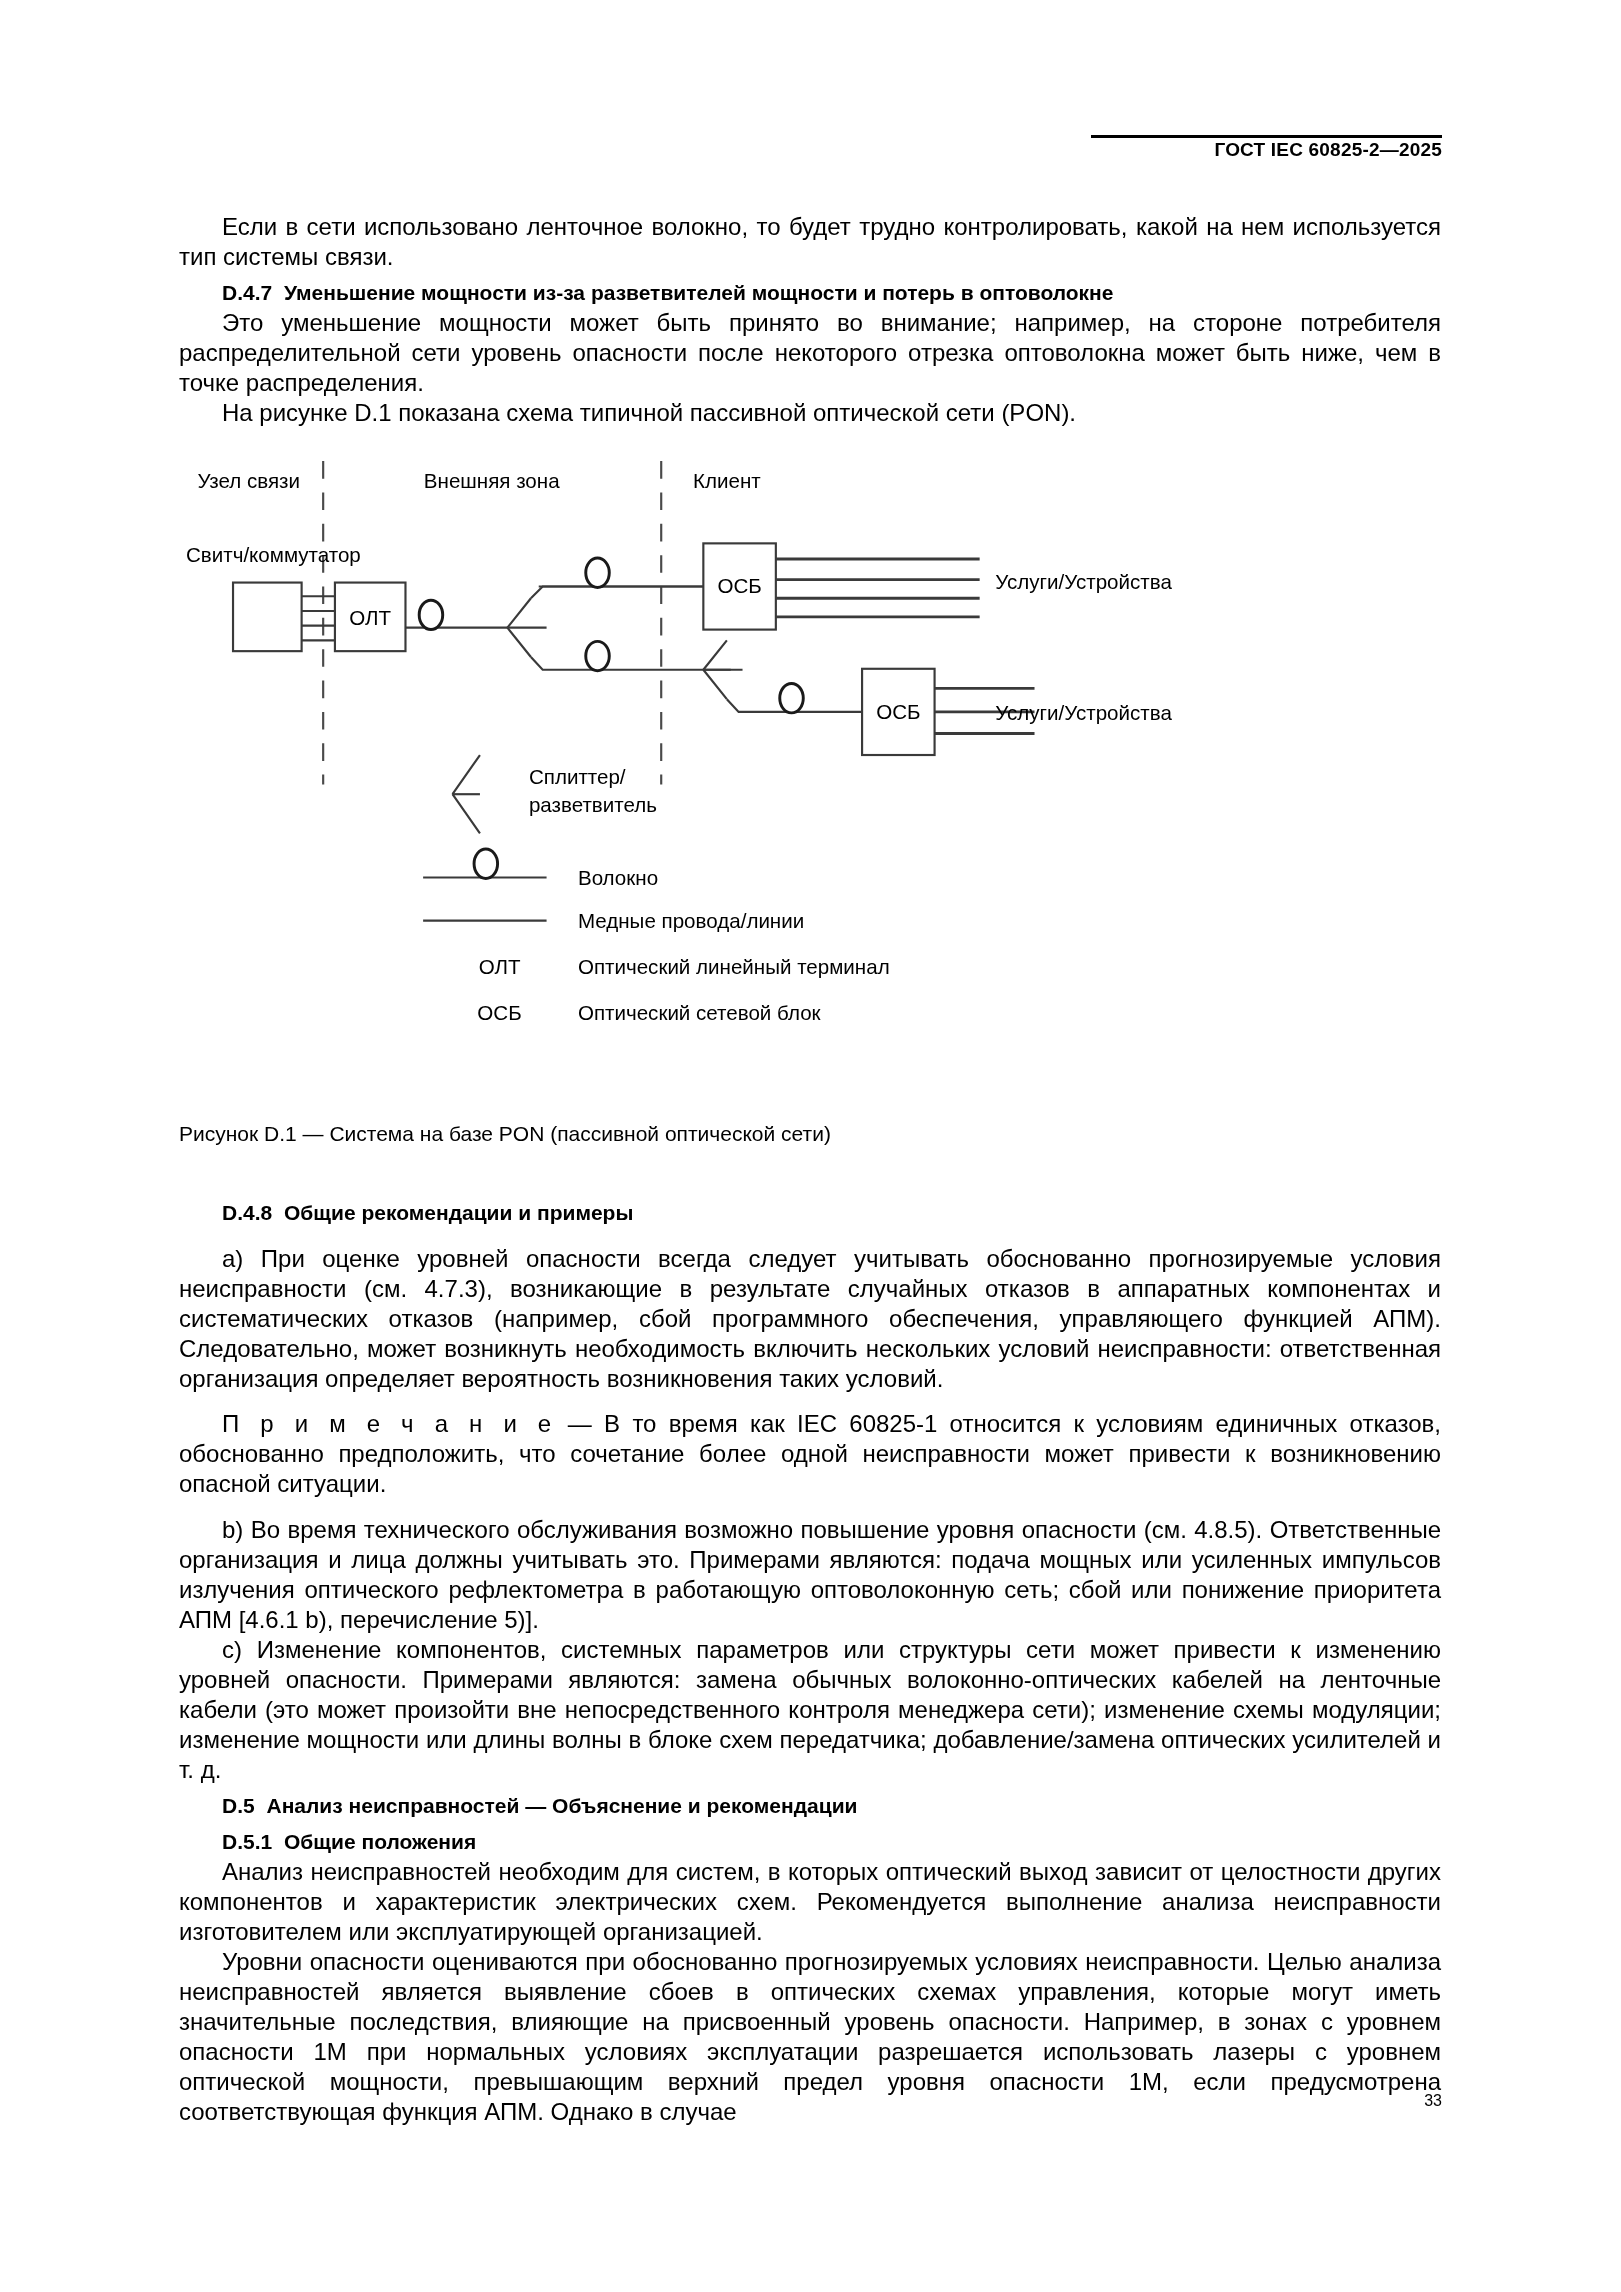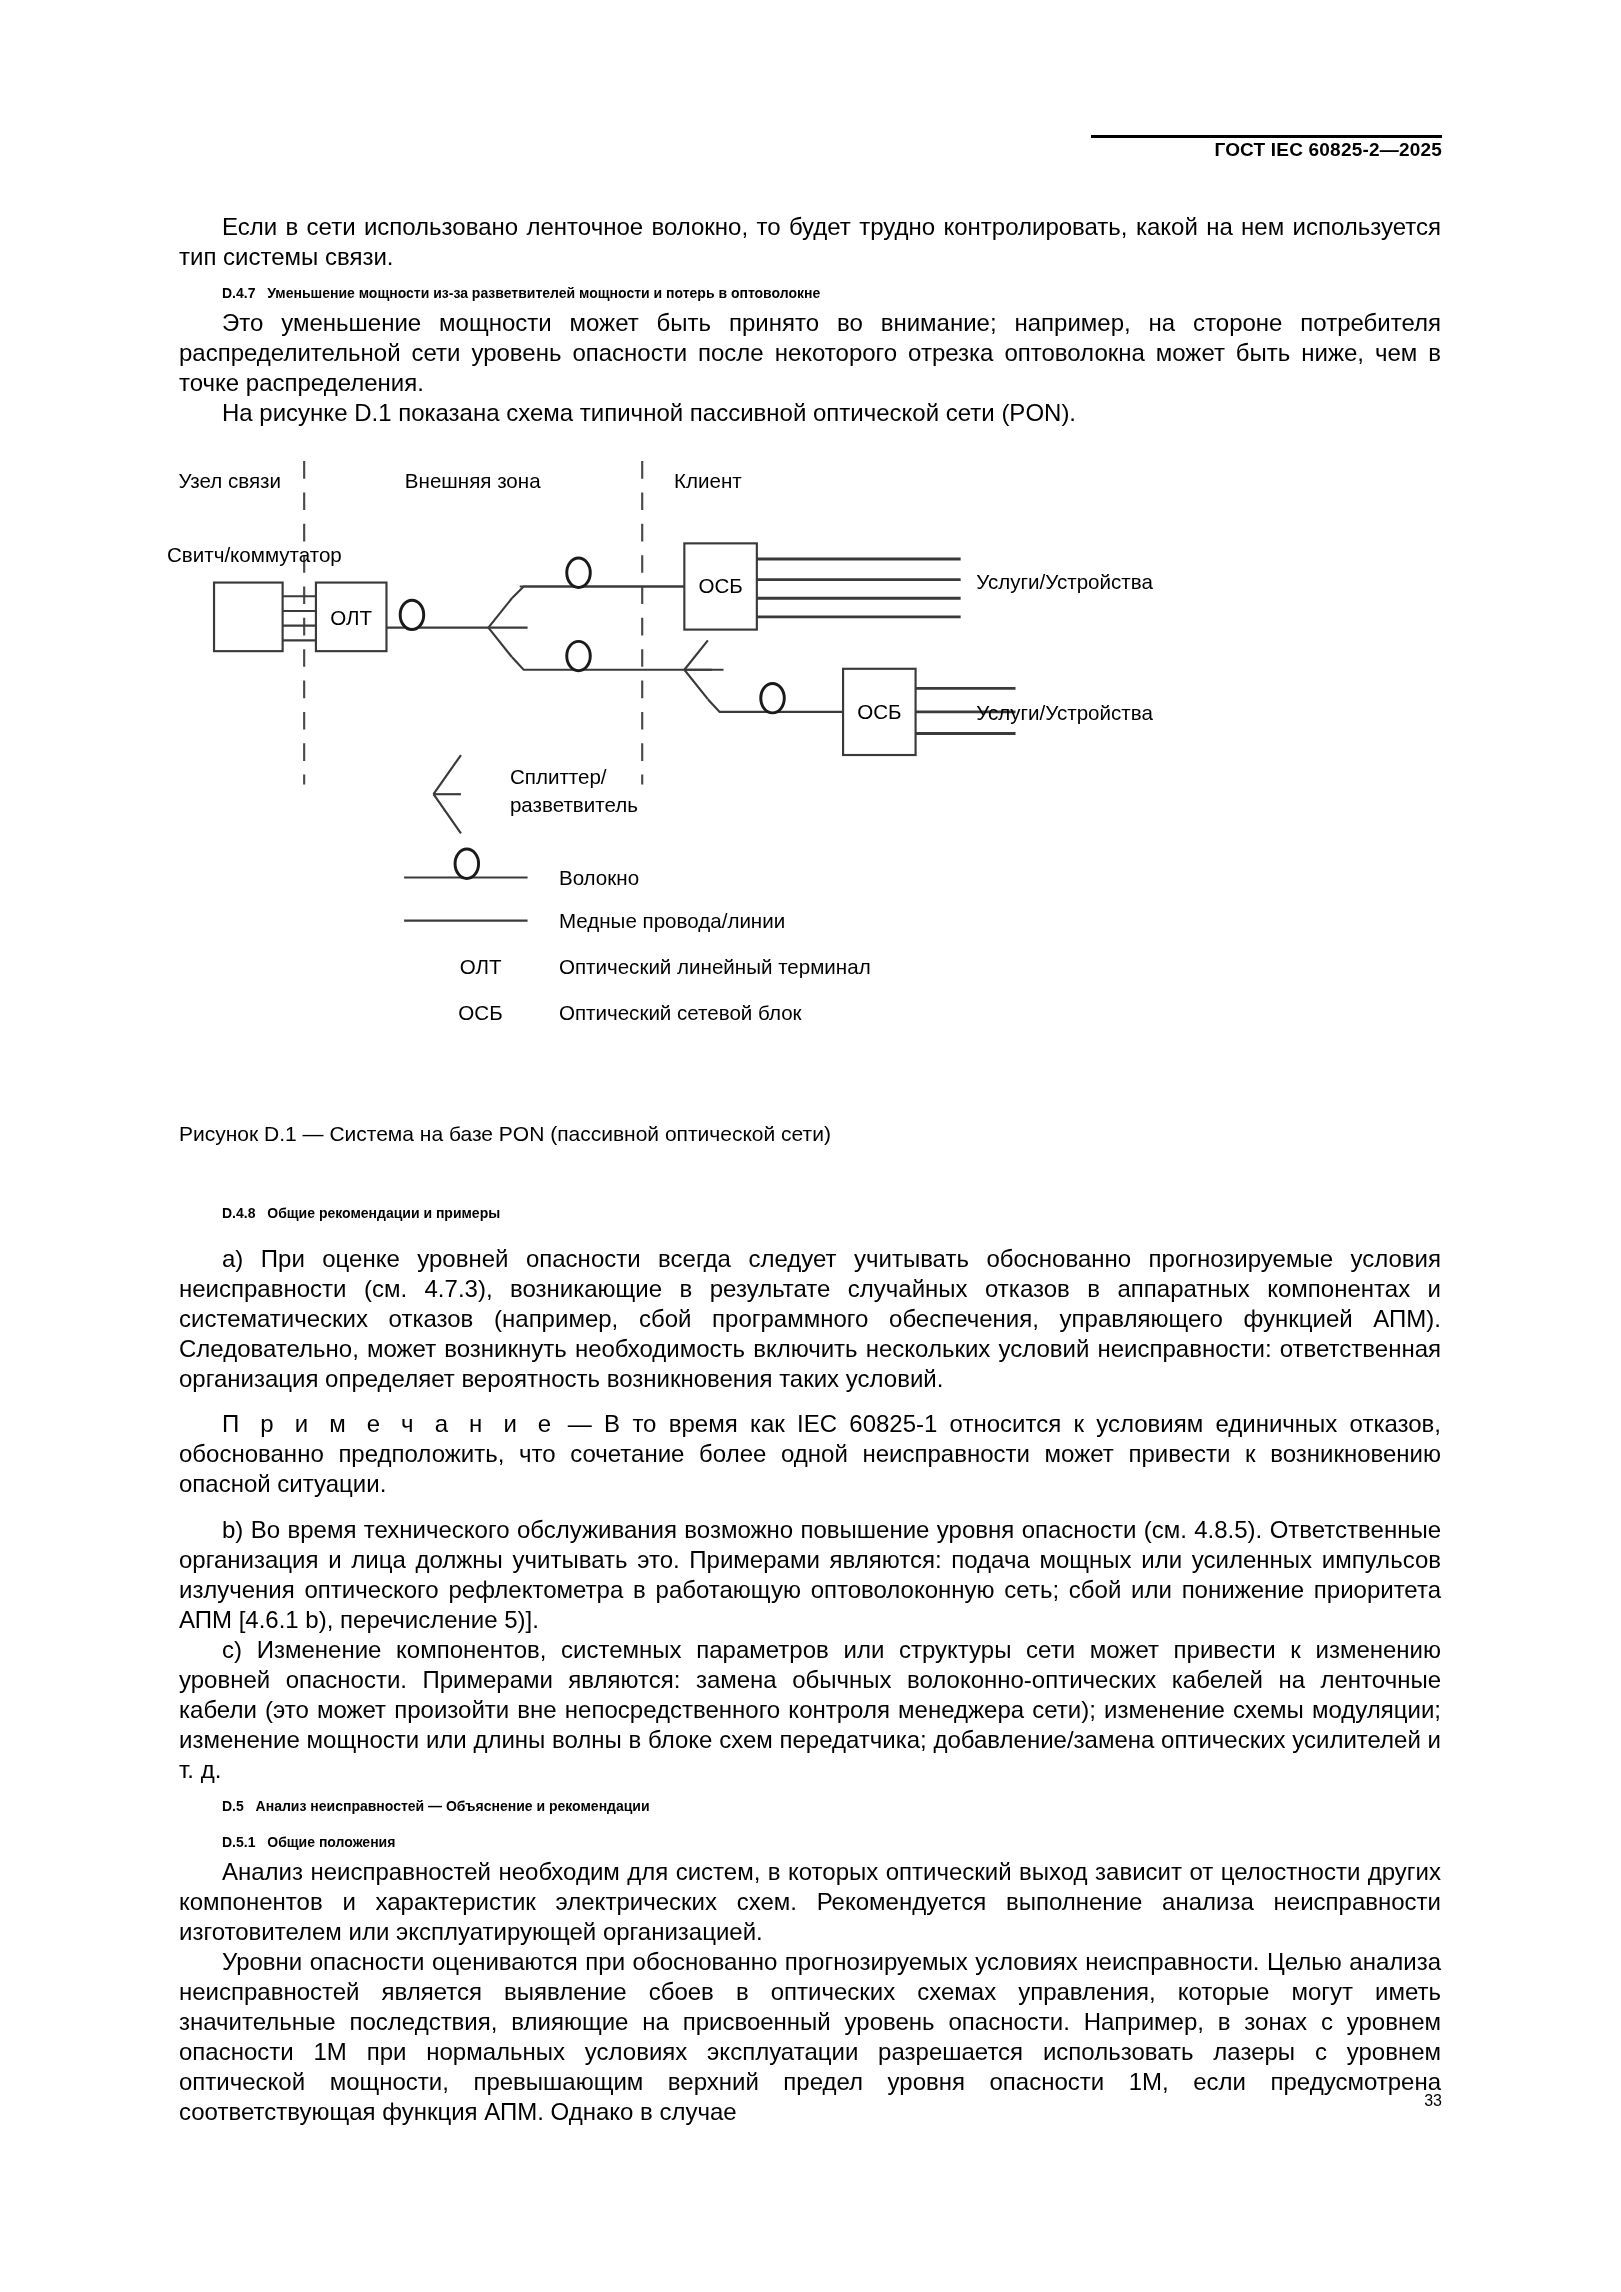--- a/index.html
+++ b/index.html
@@ -48,35 +48,35 @@
     margin:0;
     font-size:24px;
     line-height:30px;
     text-align:justify;
     text-justify:inter-word;
     hyphens:none;
   }
   p.ind{ text-indent:43px; }
   h4{
     margin:0;
-    font-size:14px;
+    font-size:21px;
     line-height:30px;
     font-weight:bold;
     text-indent:43px;
     text-align:left;
   }
   h4 .num{ margin-right:11.8px; }
   .gap-s{ height:5.9px; }
   .gap-m{ height:15.7px; }
   .note-lead{ letter-spacing:4.4px; }
 
   
   .figure{
     position:absolute;
-    left:167px;
+    left:186px;
     top:461px;
     width:1262px;
     height:686px;
   }
   .figcaption{
     position:absolute;
     left:179px;
     top:1119px;
     width:1262px;
     text-align:left;

